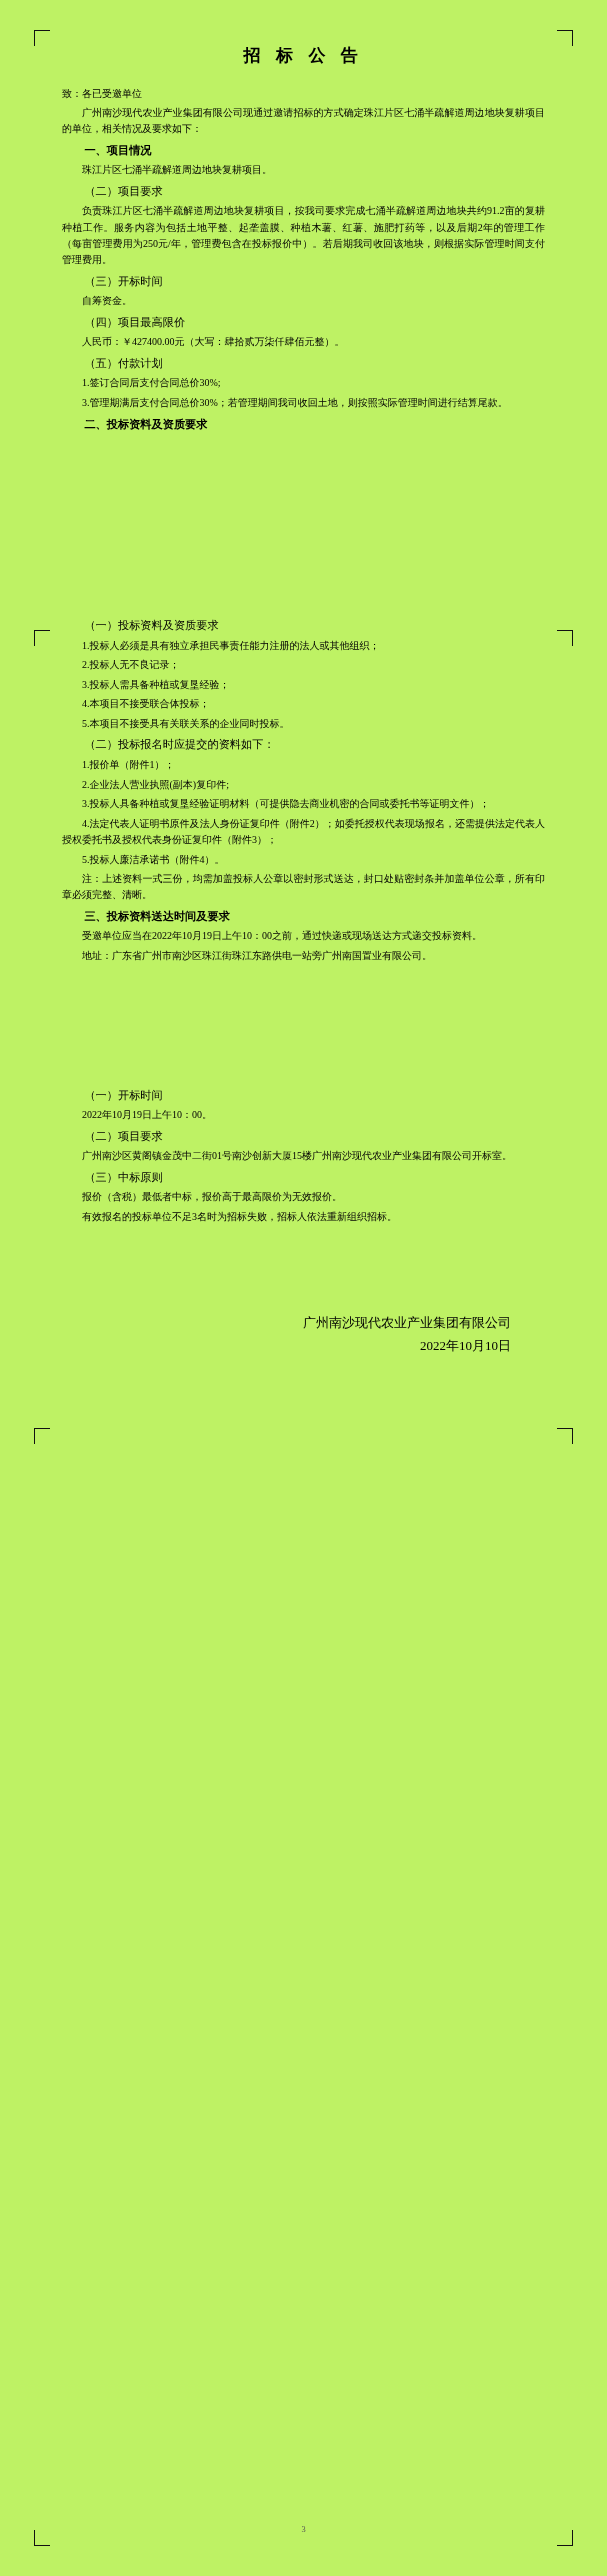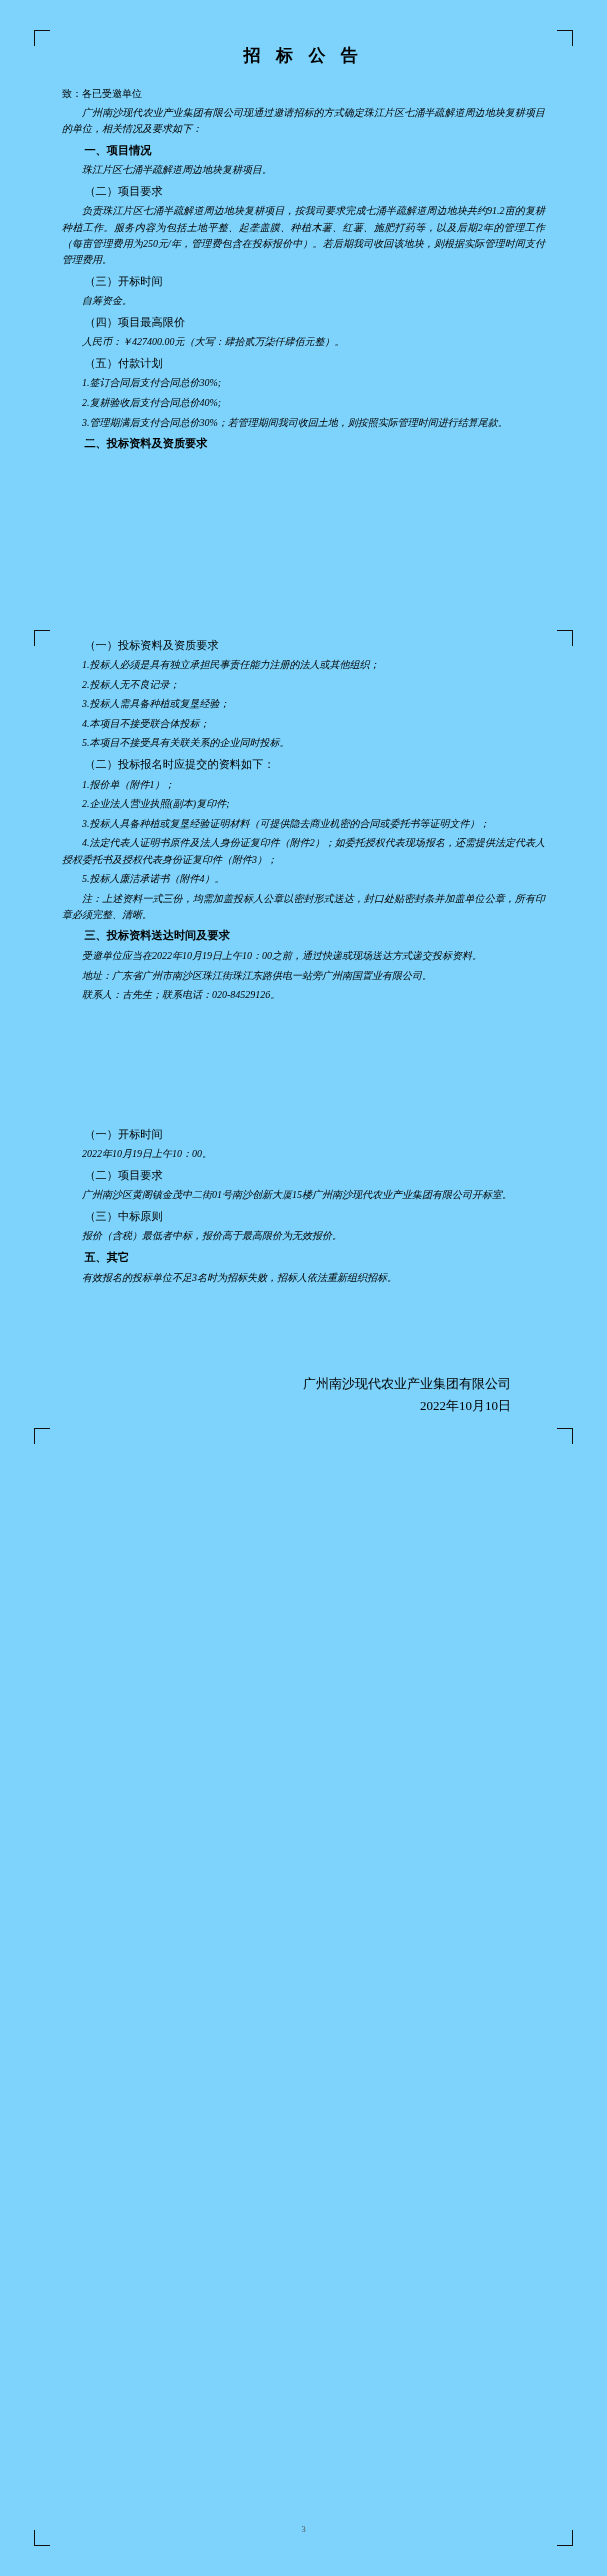--- a/index.html
+++ b/index.html
@@ -7,21 +7,21 @@
     padding: 0;
     background: #e8e8e8;
   }
   body {
     font-family: "Liberation Serif", "DejaVu Serif", serif;
   }
   .page {
     width: 607px;
     min-height: 2576px;
     margin: 0 auto;
-    background: #7dd3fc;
+    background: #bef264;
     position: relative;
     box-sizing: border-box;
     padding: 39px 62px 34px 62px;
   }
   
   .mark {
     position: absolute;
     width: 14.6px;
     height: 14.6px;
     pointer-events: none;
@@ -43,21 +43,21 @@
     font-family: "Liberation Serif", "DejaVu Serif", serif;
   }
   p {
     margin: 0 0 3.4px 0;
     font-size: 10px;
     line-height: 1.62;
     text-align: justify;
     color: #000;
   }
   .ind0 { text-indent: 0; }
-  .ind1 { text-indent: 2em; font-style: italic; }
+  .ind1 { text-indent: 2em; }
   .heading {
     font-weight: bold;
     text-indent: 2em;
     font-size: 11.2px;
     line-height: 1.62;
     margin: 2.2px 0 3.4px 0;
   }
   .subhead {
     text-indent: 2em;
     font-size: 11.2px;
@@ -105,21 +105,20 @@
   <p class="heading">一、项目情况</p>
   <p class="ind1">珠江片区七涌半疏解道周边地块复耕项目。</p>
   <p class="subhead">（二）项目要求</p>
   <p class="ind1">负责珠江片区七涌半疏解道周边地块复耕项目，按我司要求完成七涌半疏解道周边地块共约91.2亩的复耕种植工作。服务内容为包括土地平整、起垄盖膜、种植木薯、红薯、施肥打药等，以及后期2年的管理工作（每亩管理费用为250元/年，管理费包含在投标报价中）。若后期我司收回该地块，则根据实际管理时间支付管理费用。</p>
   <p class="subhead">（三）开标时间</p>
   <p class="ind1">自筹资金。</p>
   <p class="subhead">（四）项目最高限价</p>
   <p class="ind1">人民币：￥427400.00元（大写：肆拾贰万柒仟肆佰元整）。</p>
   <p class="subhead">（五）付款计划</p>
   <p class="ind1">1.签订合同后支付合同总价30%;</p>
-  <p class="ind1">2.复耕验收后支付合同总价40%;</p>
   <p class="ind1">3.管理期满后支付合同总价30%；若管理期间我司收回土地，则按照实际管理时间进行结算尾款。</p>
 
   <p class="heading">二、投标资料及资质要求</p>
 
   <div class="gap-lg"></div>
 
   <p class="subhead">（一）投标资料及资质要求</p>
   <p class="ind1">1.投标人必须是具有独立承担民事责任能力注册的法人或其他组织；</p>
   <p class="ind1">2.投标人无不良记录；</p>
   <p class="ind1">3.投标人需具备种植或复垦经验；</p>
@@ -131,32 +130,30 @@
   <p class="ind1">2.企业法人营业执照(副本)复印件;</p>
   <p class="ind1">3.投标人具备种植或复垦经验证明材料（可提供隐去商业机密的合同或委托书等证明文件）；</p>
   <p class="ind1">4.法定代表人证明书原件及法人身份证复印件（附件2）；如委托授权代表现场报名，还需提供法定代表人授权委托书及授权代表身份证复印件（附件3）；</p>
   <p class="ind1">5.投标人廉洁承诺书（附件4）。</p>
 
   <p class="ind1">注：上述资料一式三份，均需加盖投标人公章以密封形式送达，封口处贴密封条并加盖单位公章，所有印章必须完整、清晰。</p>
 
   <p class="heading">三、投标资料送达时间及要求</p>
   <p class="ind1">受邀单位应当在2022年10月19日上午10：00之前，通过快递或现场送达方式递交投标资料。</p>
   <p class="ind1">地址：广东省广州市南沙区珠江街珠江东路供电一站旁广州南国置业有限公司。</p>
-  <p class="ind1">联系人：古先生；联系电话：020-84529126。</p>
 
   <div class="gap-md"></div>
 
   <p class="subhead">（一）开标时间</p>
   <p class="ind1">2022年10月19日上午10：00。</p>
   <p class="subhead">（二）项目要求</p>
   <p class="ind1">广州南沙区黄阁镇金茂中二街01号南沙创新大厦15楼广州南沙现代农业产业集团有限公司开标室。</p>
   <p class="subhead">（三）中标原则</p>
   <p class="ind1">报价（含税）最低者中标，报价高于最高限价为无效报价。</p>
 
-  <p class="heading">五、其它</p>
   <p class="ind1">有效报名的投标单位不足3名时为招标失败，招标人依法重新组织招标。</p>
 
   <div class="gap-xl"></div>
 
   <p class="sign">广州南沙现代农业产业集团有限公司</p>
   <p class="sign">2022年10月10日</p>
 
   <div class="pagenum">3</div>
 </div>
 

